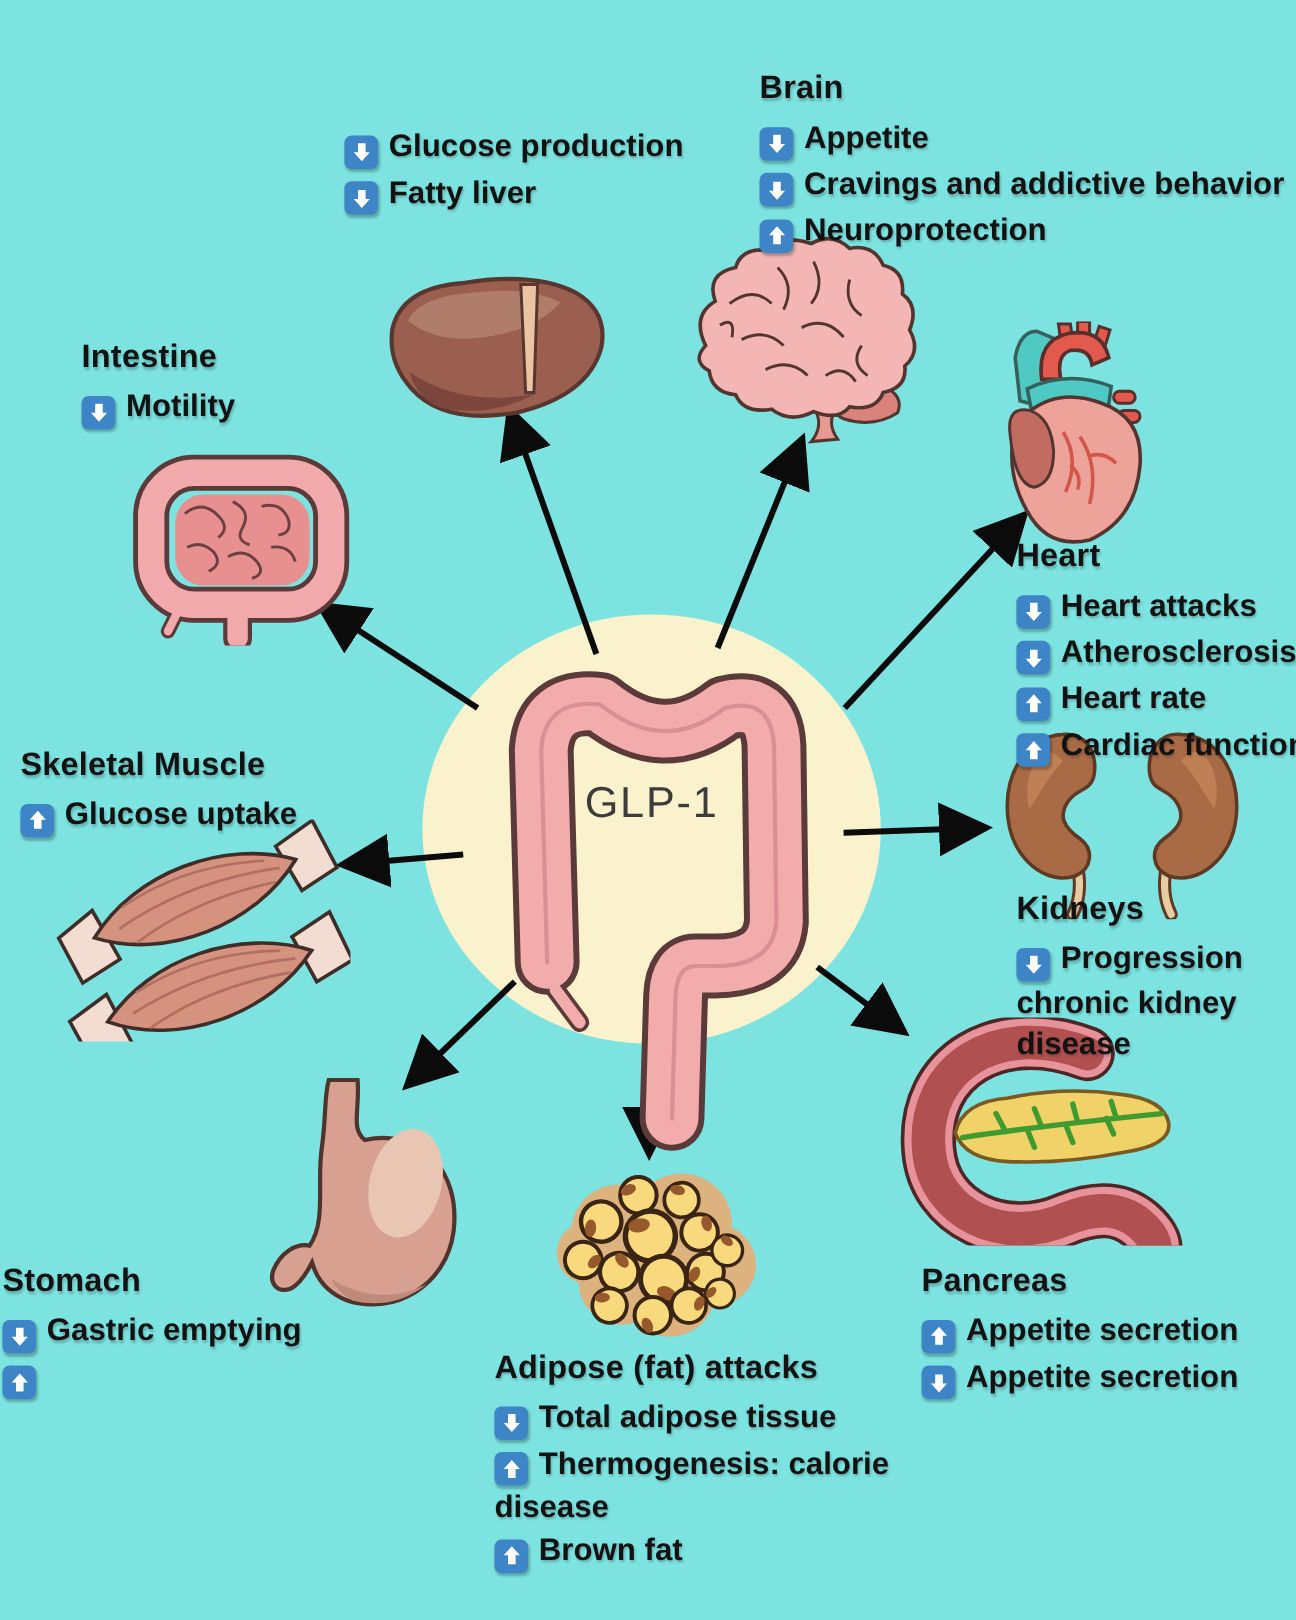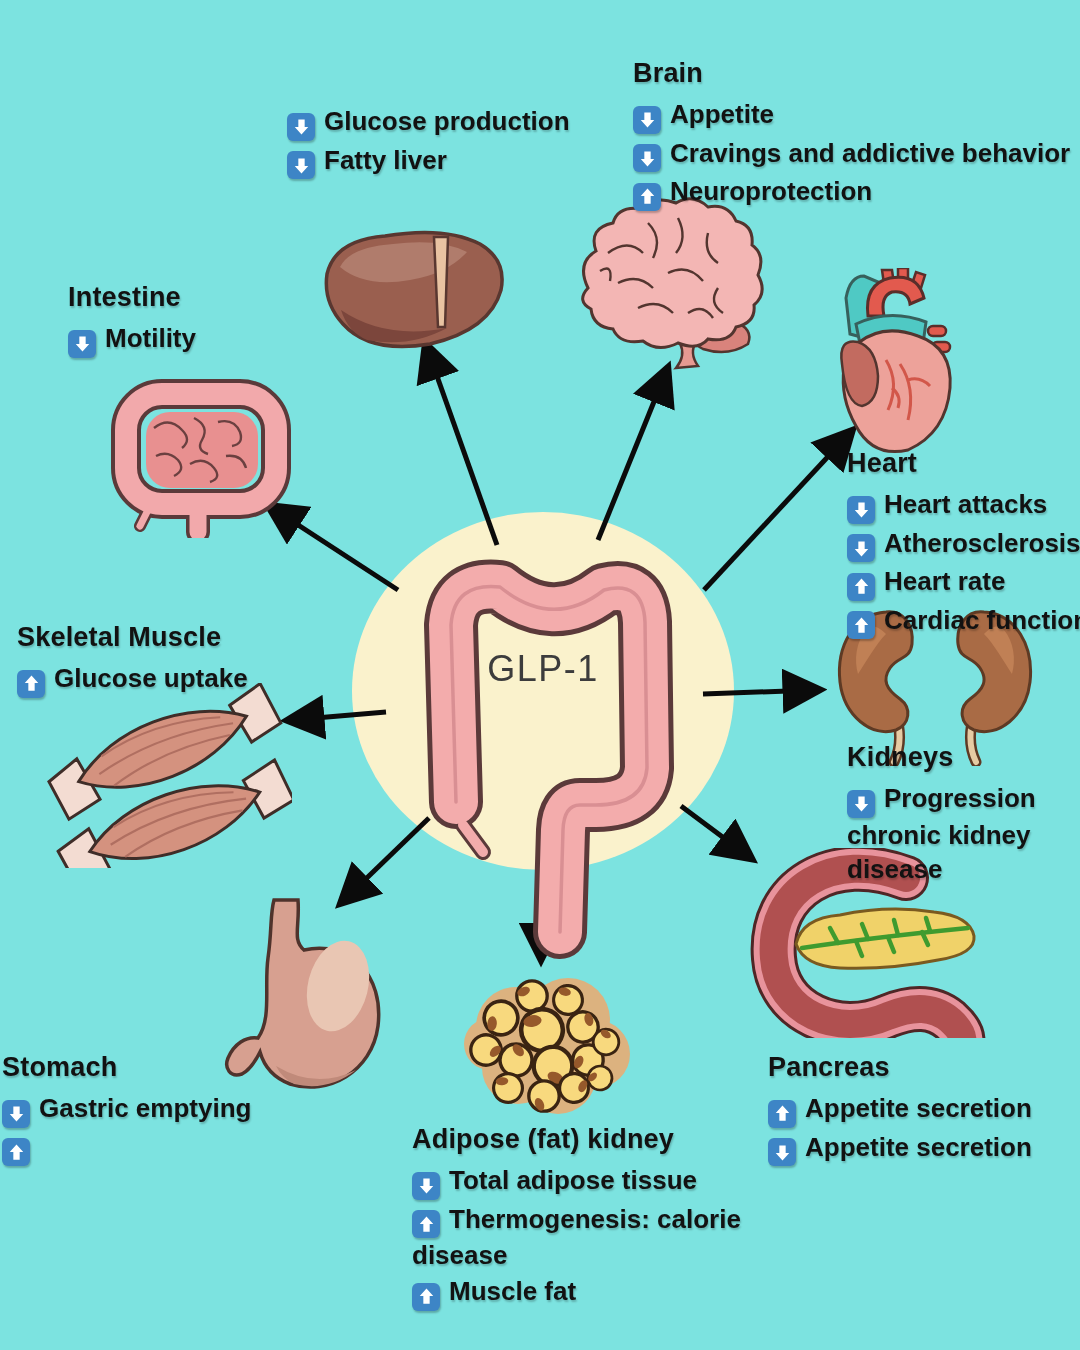--- a/index.html
+++ b/index.html
@@ -349,37 +349,37 @@
           </span><span>Gastric emptying</span></div>
         <div class="item"><span class="badge up">
             <svg viewBox="0 0 24 24">
               <path d="M12 2 L3.5 11.5 H8 V21 H16 V11.5 H20.5 Z" fill="#fff"></path>
             </svg>
           </span></div>
       </div>
   </section>
 
   <section class="organ-block block-adipose wrap">
-    <h2 class="organ-title">Adipose (fat) kidney</h2>
+    <h2 class="organ-title">Adipose (fat) attacks</h2>
     <div class="items">
         <div class="item"><span class="badge down">
             <svg viewBox="0 0 24 24">
               <path d="M12 22 L3.5 12.5 H8 V3 H16 V12.5 H20.5 Z" fill="#fff"></path>
             </svg>
           </span><span>Total adipose tissue</span></div>
         <div class="item"><span class="badge up">
             <svg viewBox="0 0 24 24">
               <path d="M12 2 L3.5 11.5 H8 V21 H16 V11.5 H20.5 Z" fill="#fff"></path>
             </svg>
           </span><span>Thermogenesis: calorie disease</span></div>
         <div class="item"><span class="badge up">
             <svg viewBox="0 0 24 24">
               <path d="M12 2 L3.5 11.5 H8 V21 H16 V11.5 H20.5 Z" fill="#fff"></path>
             </svg>
-          </span><span>Muscle fat</span></div>
+          </span><span>Brown fat</span></div>
       </div>
   </section>
 
   <section class="organ-block block-pancreas">
     <h2 class="organ-title">Pancreas</h2>
     <div class="items">
         <div class="item"><span class="badge up">
             <svg viewBox="0 0 24 24">
               <path d="M12 2 L3.5 11.5 H8 V21 H16 V11.5 H20.5 Z" fill="#fff"></path>
             </svg>

